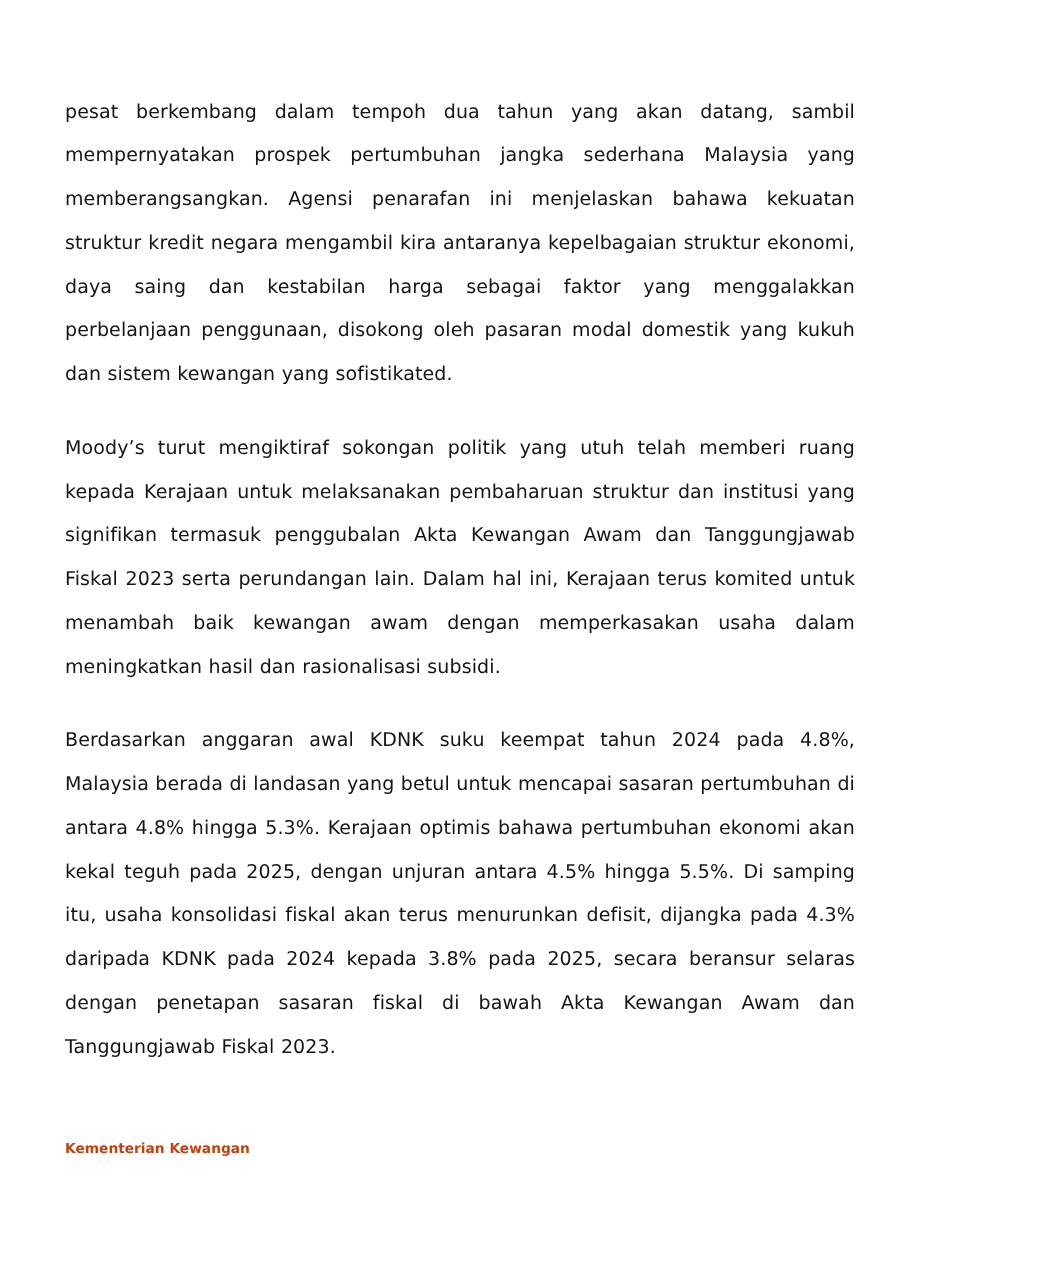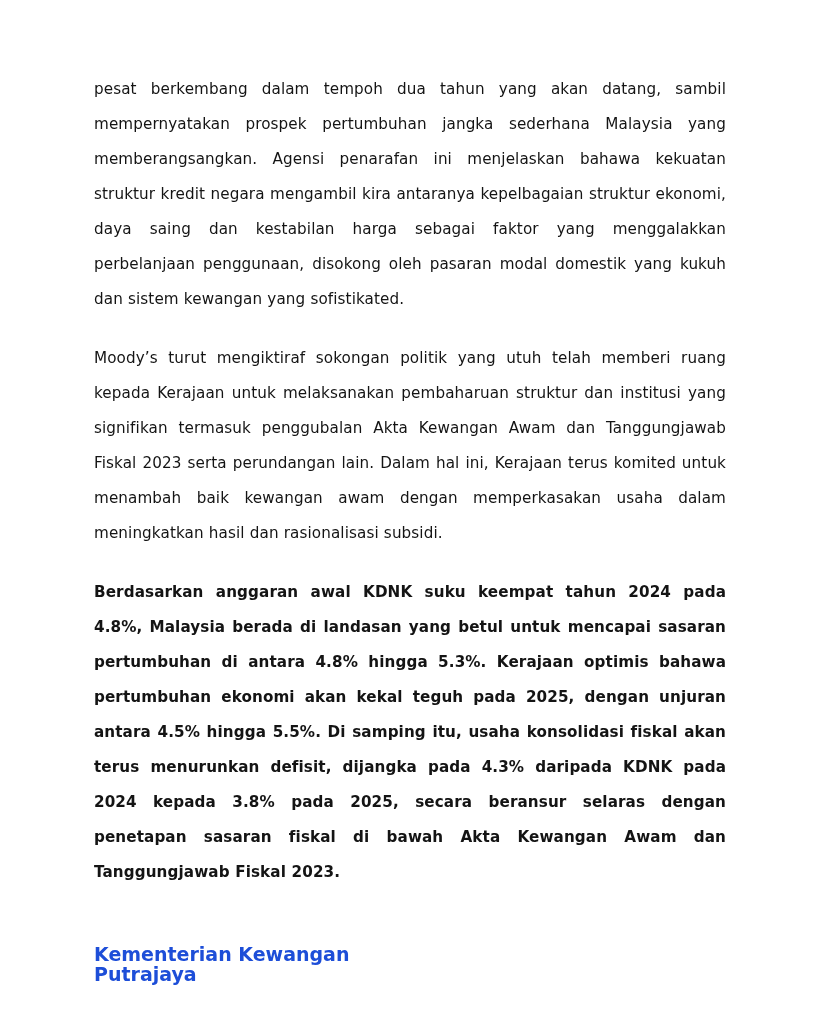--- a/index.html
+++ b/index.html
@@ -13,61 +13,59 @@
     font-family: "DejaVu Sans", sans-serif;
     color: #111111;
     overflow: hidden;
   }
   .page {
     position: relative;
     width: 835px;
     height: 1024px;
     background: #ffffff;
     box-sizing: border-box;
-    padding: 72px 95px 40px 94px;
+    padding: 72px 95px 40px 52px;
   }
   .doc-body {
     width: 632px;
   }
   .para {
     font-size: 15.2px;
     line-height: 35px;
     text-align: justify;
     text-justify: inter-word;
     margin: 0 0 24px 0;
     letter-spacing: 0.1px;
     word-spacing: 0.2px;
     color: #141414;
   }
   .para:last-of-type {
     margin-bottom: 0;
-    font-weight: bold;
   }
   .signature-block {
     margin-top: 54px;
-    font-size: 19px;
+    font-size: 11px;
     line-height: 20px;
     font-weight: bold;
-    color: #1d4ed8;
+    color: #c2410c;
   }
   .signature-block div {
     white-space: pre;
   }
 </style>
 </head>
 <body>
 
 <div class="page">
   <div class="doc-body">
 
     <p class="para">pesat berkembang dalam tempoh dua tahun yang akan datang, sambil mempernyatakan prospek pertumbuhan jangka sederhana Malaysia yang memberangsangkan. Agensi penarafan ini menjelaskan bahawa kekuatan struktur kredit negara mengambil kira antaranya kepelbagaian struktur ekonomi, daya saing dan kestabilan harga sebagai faktor yang menggalakkan perbelanjaan penggunaan, disokong oleh pasaran modal domestik yang kukuh dan sistem kewangan yang sofistikated.</p>
 
     <p class="para">Moody’s turut mengiktiraf sokongan politik yang utuh telah memberi ruang kepada Kerajaan untuk melaksanakan pembaharuan struktur dan institusi yang signifikan termasuk penggubalan Akta Kewangan Awam dan Tanggungjawab Fiskal 2023 serta perundangan lain. Dalam hal ini, Kerajaan terus komited untuk menambah baik kewangan awam dengan memperkasakan usaha dalam meningkatkan hasil dan rasionalisasi subsidi.</p>
 
     <p class="para">Berdasarkan anggaran awal KDNK suku keempat tahun 2024 pada 4.8%, Malaysia berada di landasan yang betul untuk mencapai sasaran pertumbuhan di antara 4.8% hingga 5.3%. Kerajaan optimis bahawa pertumbuhan ekonomi akan kekal teguh pada 2025, dengan unjuran antara 4.5% hingga 5.5%. Di samping itu, usaha konsolidasi fiskal akan terus menurunkan defisit, dijangka pada 4.3% daripada KDNK pada 2024 kepada 3.8% pada 2025, secara beransur selaras dengan penetapan sasaran fiskal di bawah Akta Kewangan Awam dan Tanggungjawab Fiskal 2023.</p>
 
     <div class="signature-block">
       <div>Kementerian Kewangan</div>
-      <div>Putrajaya</div>
     </div>
 
   </div>
 </div>
 
 </body></html>

